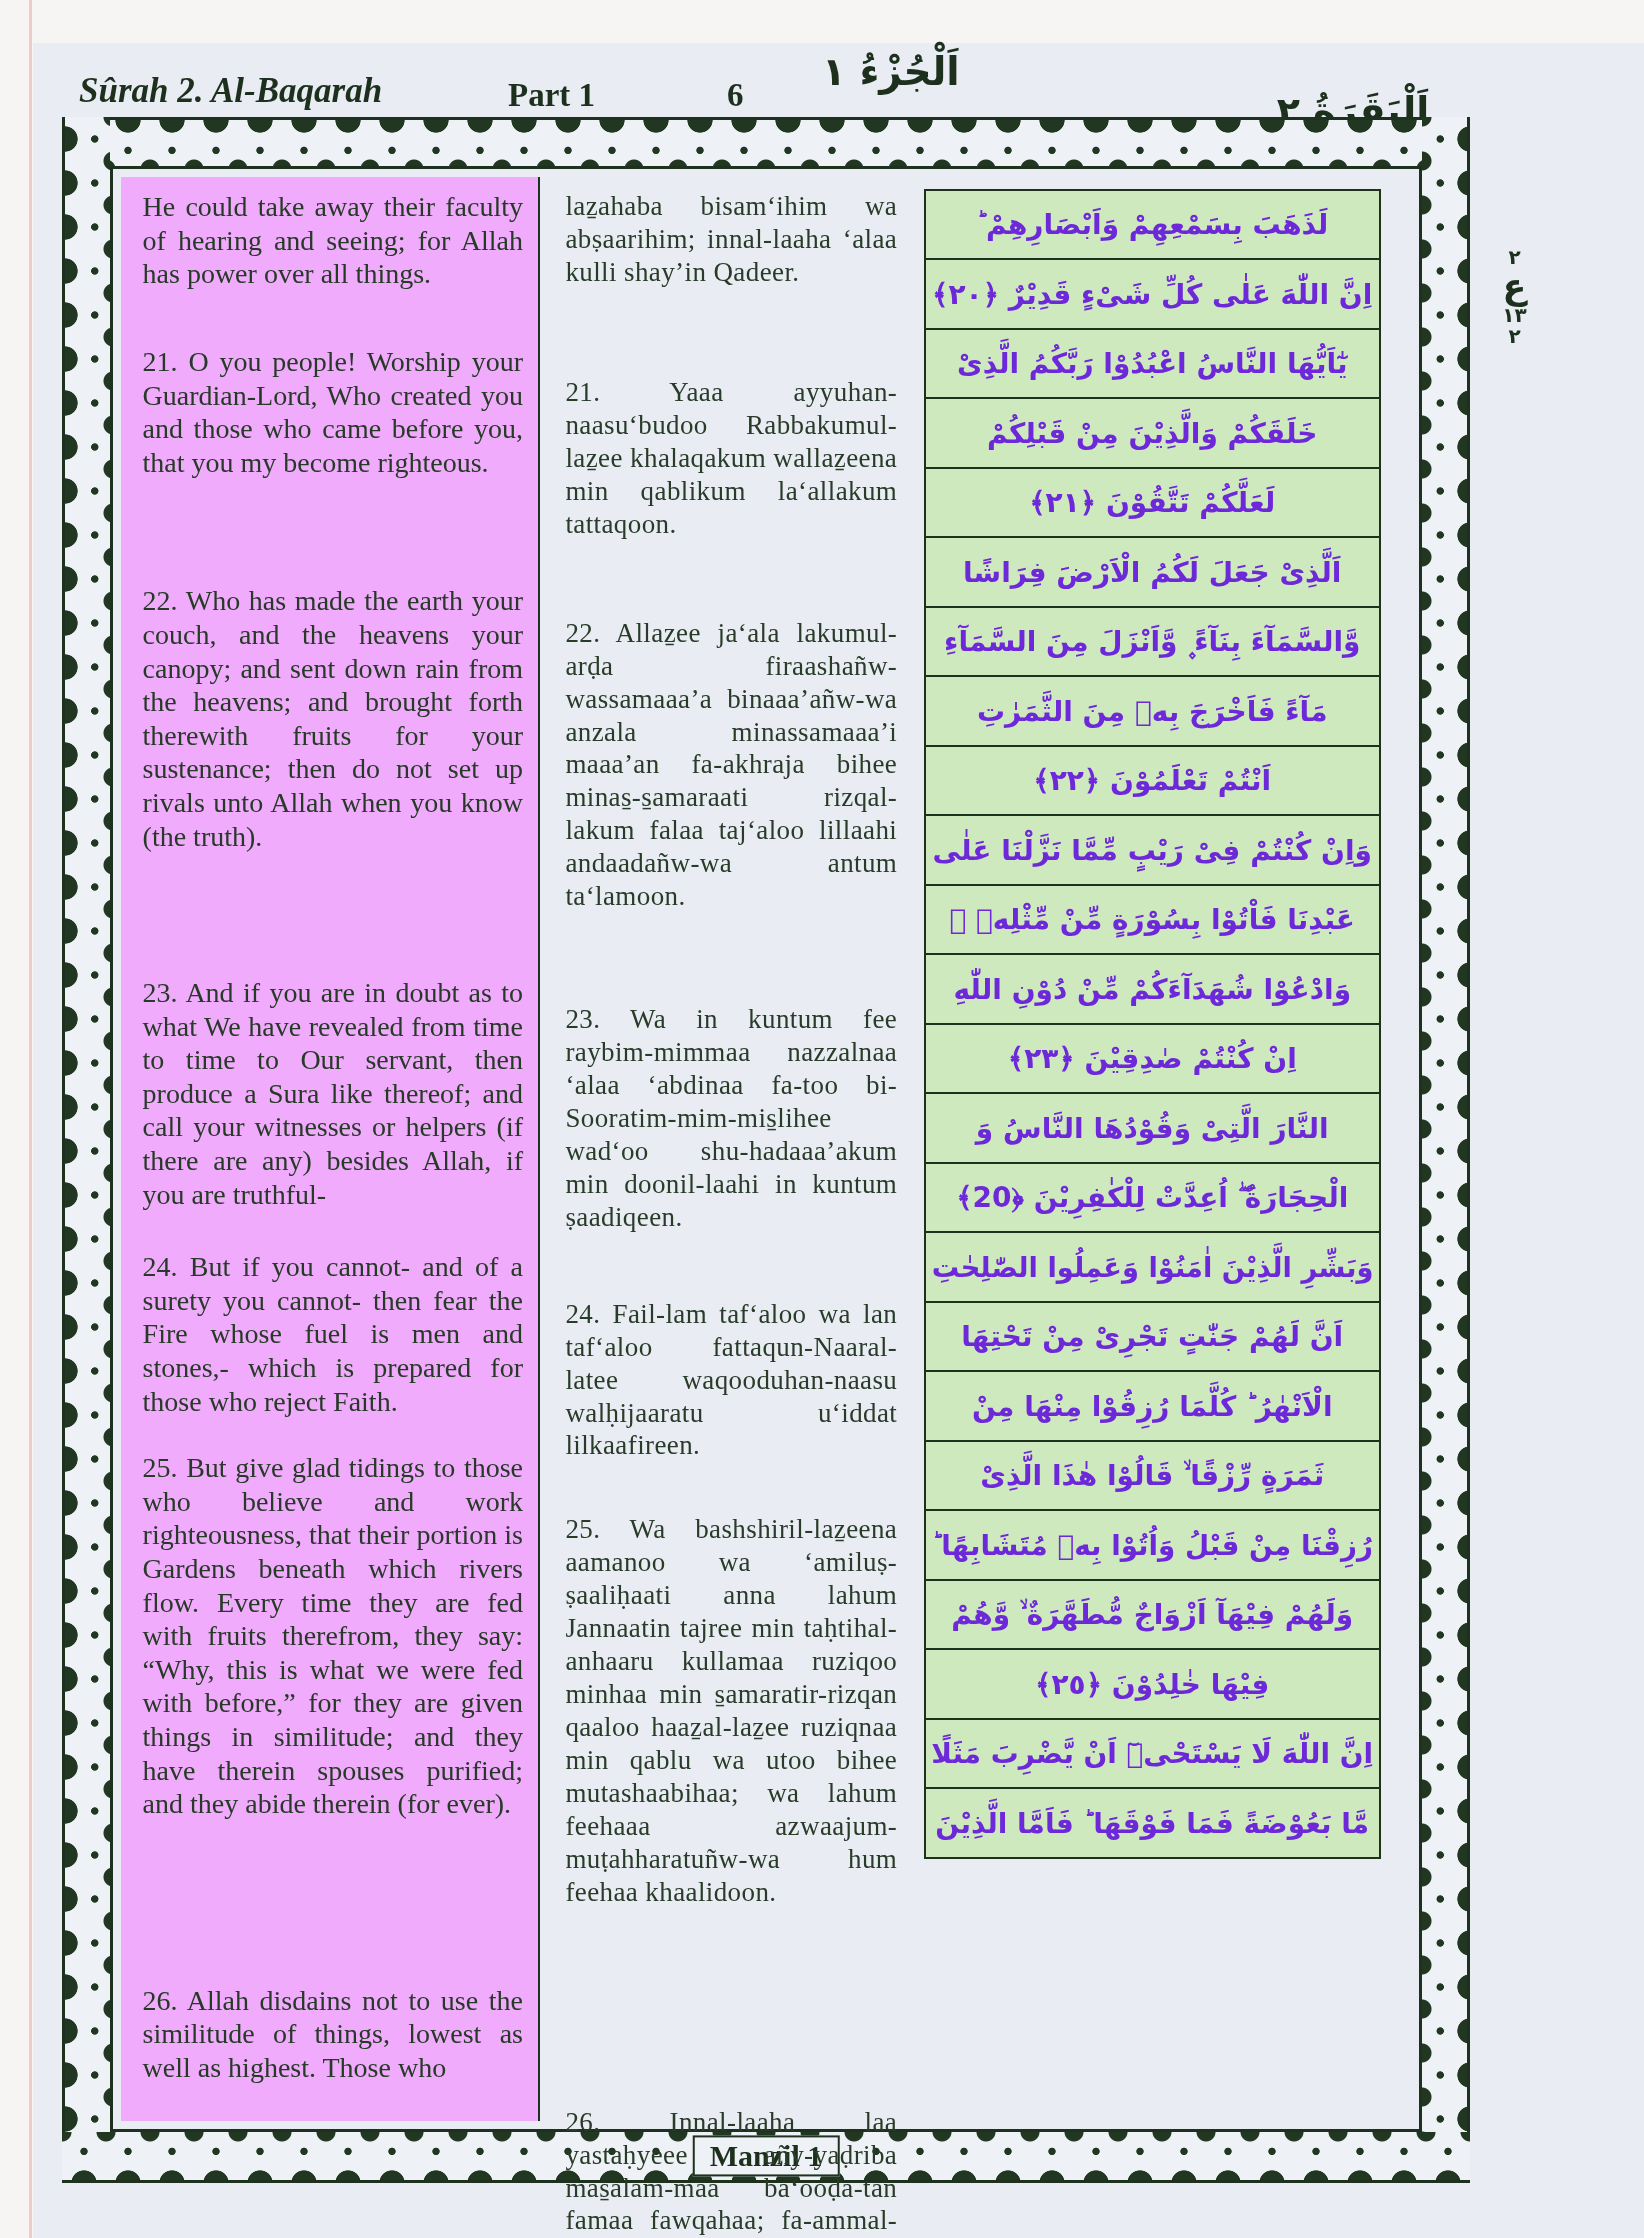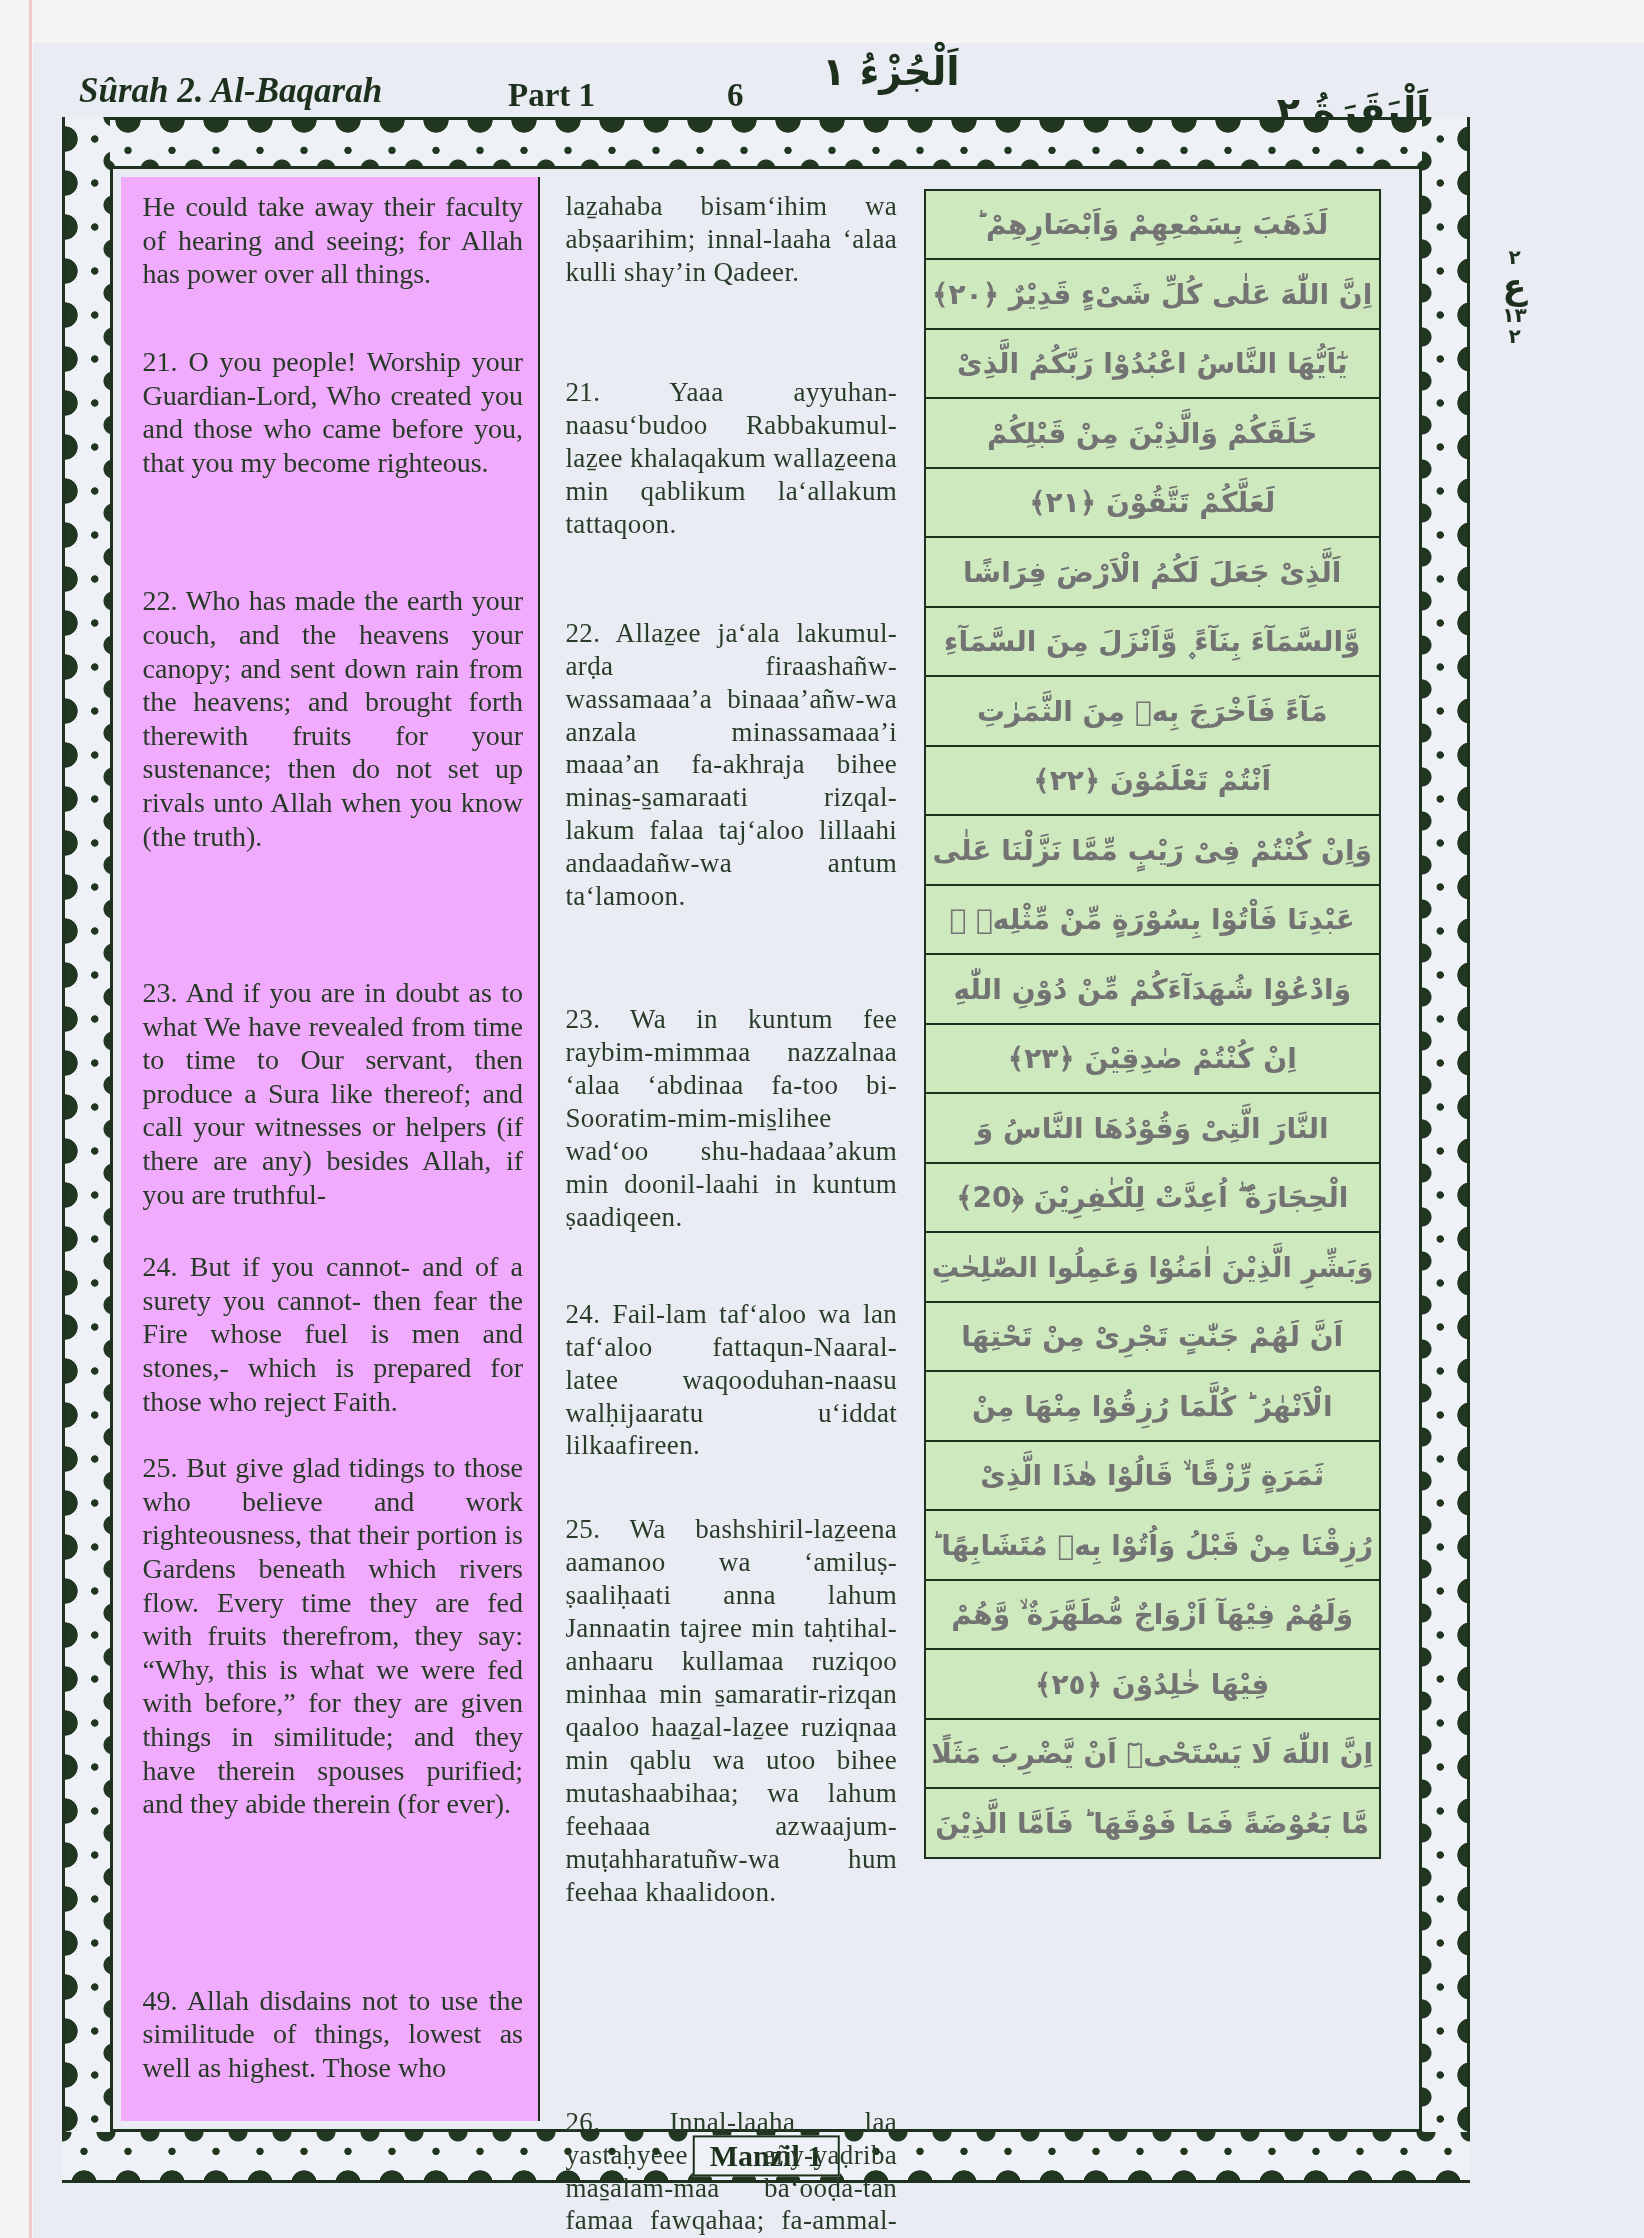--- a/index.html
+++ b/index.html
@@ -91,21 +91,21 @@
   .col-tr p:nth-of-type(5){margin-top:64px;}
   .col-tr p:nth-of-type(6){margin-top:51px;}
   .col-tr p:nth-of-type(7){margin-top:197px;}
 
   .col-ar{flex:1;padding:11.5px 30px 0 5px;direction:rtl;}
   .arow{
     height:72px;margin-top:-2.5px;
     border:2.5px solid #1e311e;background:#cfe9bf;
     display:flex;align-items:center;justify-content:center;
     font-family:"DejaVu Sans",sans-serif;font-weight:bold;
-    font-size:28px;color:#737373;overflow:hidden;
+    font-size:28px;color:#6d28d9;overflow:hidden;
   }
   .arow:first-child{margin-top:0;}
   .arow span{white-space:nowrap;}
 
   
   .manzil{
     position:absolute;left:50%;top:50%;transform:translate(-50%,-50%);
     background:#eef2f6;border:2.5px solid #1e311e;padding:1.6px 15px;
     font-size:30px;font-weight:bold;color:#1d301d;white-space:nowrap;
   }
@@ -141,21 +141,21 @@
 
   <div class="content">
 
     <div class="col-en">
       <p>He could take away their faculty of hearing and seeing; for Allah has power over all things.</p>
       <p>21.  O you people! Worship your Guardian-Lord, Who created you and those who came before you, that you my become righteous.</p>
       <p>22.  Who has made the earth your couch, and the heavens your canopy; and sent down rain from the heavens; and brought forth therewith fruits for your sustenance; then do not set up rivals unto Allah when you know (the truth).</p>
       <p>23.  And if you are in doubt as to what We have revealed from time to time to Our servant, then produce a Sura like thereof; and call your witnesses or helpers (if there are any) besides Allah, if you are truthful-</p>
       <p>24.  But if you cannot- and of a surety you cannot- then fear the Fire whose fuel is men and stones,- which is prepared for those who reject Faith.</p>
       <p>25.  But give glad tidings to those who believe and work righteousness, that their portion is Gardens beneath which rivers flow. Every time they are fed with fruits therefrom, they say: “Why, this is what we were fed with before,” for they are given things in similitude; and they have therein spouses purified; and they abide therein (for ever).</p>
-      <p>49.  Allah disdains not to use the similitude of things, lowest as well as highest. Those who</p>
+      <p>26.  Allah disdains not to use the similitude of things, lowest as well as highest. Those who</p>
     </div>
 
     <div class="divider"></div>
 
     <div class="col-tr">
       <p>laẕahaba bisam‘ihim wa abṣaarihim; innal-laaha ‘alaa kulli shay’in Qadeer.</p>
       <p>21. Yaaa ayyuhan-naasu‘budoo Rabbakumul-laẕee khalaqakum wallaẕeena min qablikum la‘allakum tattaqoon.</p>
       <p>22. Allaẕee ja‘ala lakumul-arḍa firaashañw-wassamaaa’a binaaa’añw-wa anzala minassamaaa’i maaa’an fa-akhraja bihee minas̱-s̱amaraati rizqal-lakum falaa taj‘aloo lillaahi andaadañw-wa antum ta‘lamoon.</p>
       <p>23. Wa in kuntum fee raybim-mimmaa nazzalnaa ‘alaa ‘abdinaa fa-too bi-Sooratim-mim-mis̱lihee wad‘oo shu-hadaaa’akum min doonil-laahi in kuntum ṣaadiqeen.</p>
       <p>24. Fail-lam taf‘aloo wa lan taf‘aloo fattaqun-Naaral-latee waqooduhan-naasu walḥijaaratu u‘iddat lilkaafireen.</p>

